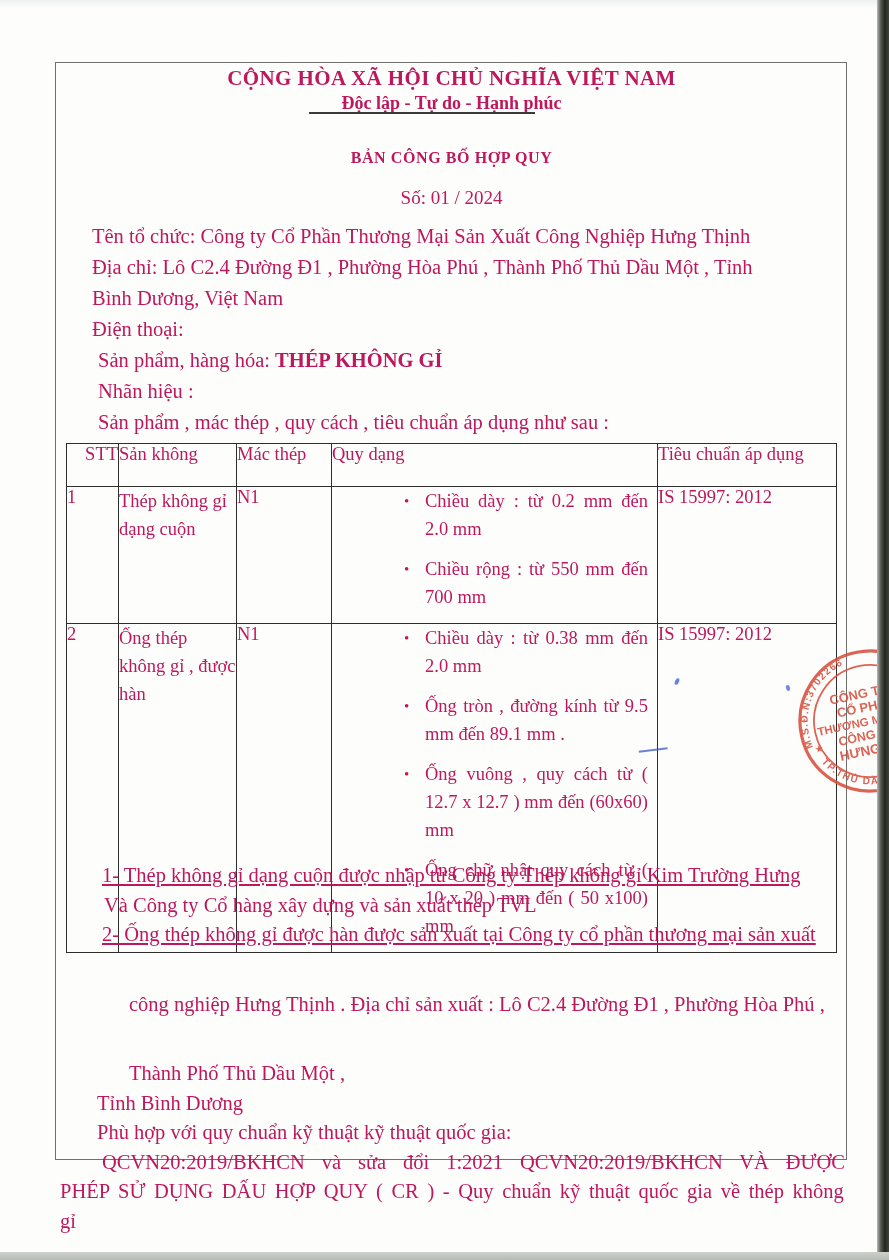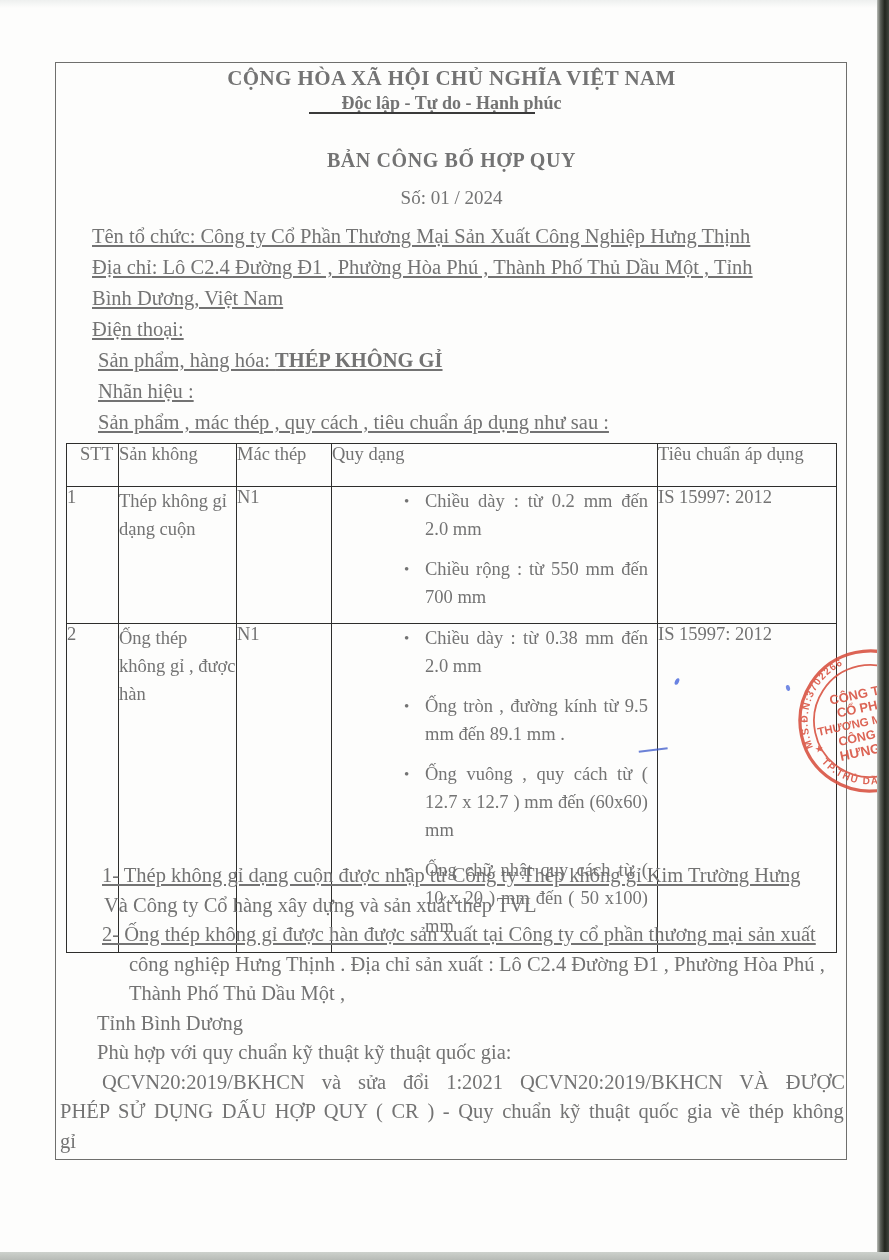--- a/index.html
+++ b/index.html
@@ -1,57 +1,57 @@
 <!DOCTYPE html>
 <html><head>
 <meta charset="utf-8">
 <style>
   html,body{margin:0;padding:0;background:#e9e9e9;}
   .page{
     position:relative;width:889px;height:1260px;background:#fdfdfc;
     overflow:hidden;font-family:"Liberation Serif","DejaVu Serif",serif;
-    color:#737373;
+    color:#be185d;
   }
   .topstrip{position:absolute;left:0;top:0;width:889px;height:8px;
     background:linear-gradient(to bottom,#eef0ef,#fdfdfc);}
   .frame{position:absolute;left:55px;top:62px;width:792px;height:1098px;
     border:1.6px solid #6f6f6d;box-sizing:border-box;}
   
   .hdr{position:absolute;left:55px;width:793px;text-align:center;}
   .nat{top:66px;font-size:21px;font-weight:bold;letter-spacing:.4px;}
   .motto{top:93px;font-size:18px;font-weight:bold;}
   .underline{position:absolute;left:309px;top:112px;width:226px;height:2px;background:#3a3a3a;}
-  .title{top:149px;font-size:20px;font-weight:bold;letter-spacing:.6px;}
+  .title{top:149px;font-size:16px;font-weight:bold;letter-spacing:.6px;}
   .num{top:187px;font-size:19px;}
   
-  .intro{position:absolute;left:92px;top:221px;width:720px;font-size:20.5px;line-height:31px;text-decoration:underline;}
+  .intro{position:absolute;left:92px;top:221px;width:720px;font-size:20.5px;line-height:31px;}
   .t-line{white-space:nowrap;}
   .ind6{margin-left:6px;}
   .b{font-weight:bold;}
   
   table.spec{position:absolute;left:66px;top:443px;border-collapse:collapse;table-layout:fixed;}
   table.spec td,table.spec th{border:1.4px solid #2e2e2c;vertical-align:top;
     font-weight:normal;font-size:18.5px;text-align:left;padding:0;}
   table.spec thead tr{height:43px;}
   table.spec tbody tr:nth-child(1){height:94px;}
   table.spec tbody tr:nth-child(2){height:240px;}
   th.h{padding:9px 4px 0 13px;}
-  th.h.c{text-align:center;padding-left:8px;}
+  th.h.c{text-align:right;padding-left:8px;}
   td.stt,td.grade{text-align:center;padding-top:12px;}
   td.prod{padding:10px 11px 0 12px;text-align:justify;font-size:18px;line-height:28px;}
   td.specs{padding-top:11px;}
   td.std{padding:12px 4px 0 14px;}
   .spec-item{display:flex;margin:0 9px 12px 72px;}
   .dot{width:21px;font-size:15px;line-height:28px;flex:none;}
   .spec-text{flex:1;text-align:justify;line-height:28px;}
   
   .notes{position:absolute;left:56px;top:861px;width:791px;font-size:20.5px;line-height:29.5px;}
   .n-a{margin-left:46px;text-decoration:underline;}   
   .n-b{margin-left:48px;}   
-  .n-w{margin-left:73px;}   
+  .n-w{margin-left:73px;margin-top:40px;}   
   .n-c{margin-left:41px;}   
   .n-j{margin-left:46px;margin-right:2px;text-align:justify;text-align-last:justify;}
   .n-f{margin-left:4px;word-spacing:3.5px;}
   
   .stamp{position:absolute;left:785px;top:636px;}
   
   .edge-r{position:absolute;right:0;top:0;width:12px;height:1253px;z-index:9;
     background:linear-gradient(to right,#b9bcb7 0%,#585c55 30%,#23261f 65%,#41453e 100%);}
   .edge-b{position:absolute;left:0;top:1252px;width:889px;height:8px;z-index:9;
     background:linear-gradient(to bottom,#cdd1cc,#b7bbb6);}

